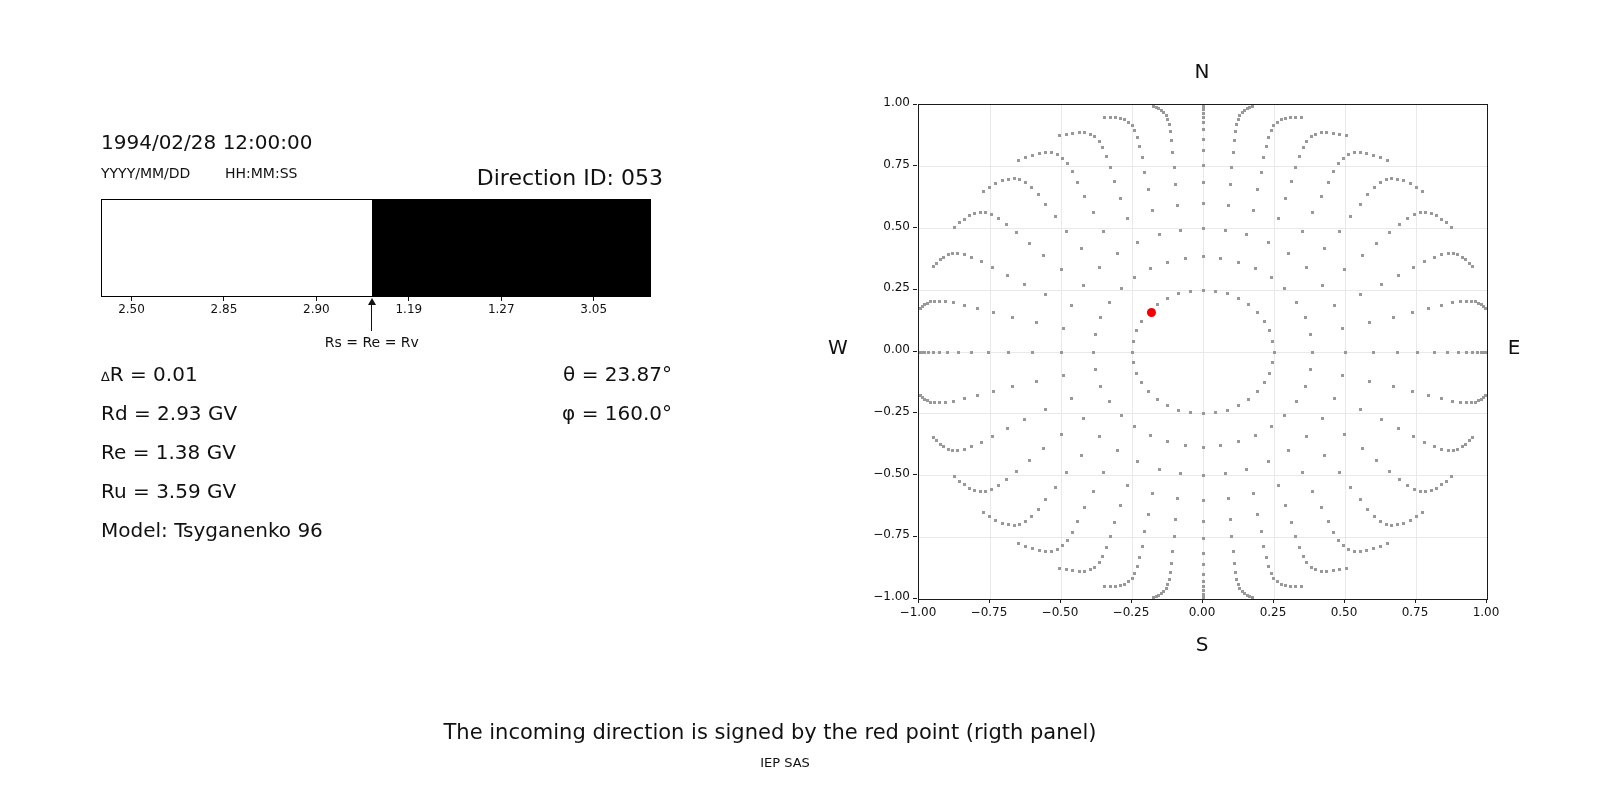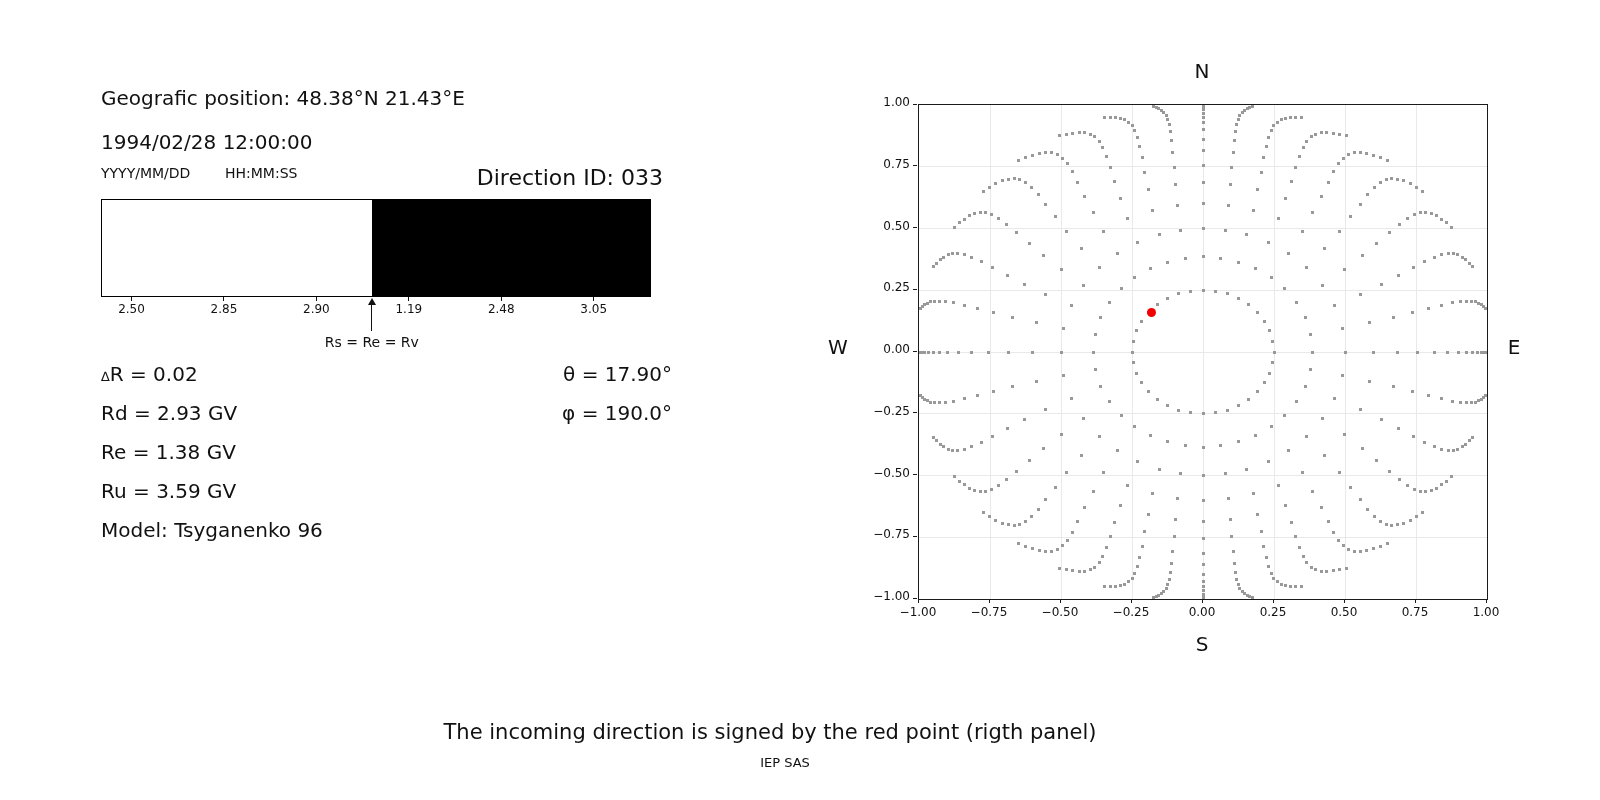--- a/index.html
+++ b/index.html
@@ -34,47 +34,46 @@
   .compass{position:absolute;width:60px;text-align:center;font-size:20px;}
   
   .caption{position:absolute;left:0;width:1540px;text-align:center;font-size:21px;}
   #credit{position:absolute;left:0;width:1570px;text-align:center;font-size:13px;}
 </style>
 </head>
 <body>
 
 <div id="canvas">
 
-  <div class="t f20" style="left:101px;top:87px">Geografic position: 48.38°N 21.43°E</div>
 
   <div class="t f20" style="left:101px;top:131px">1994/02/28 12:00:00</div>
 
   <div class="t f14" style="left:101px;top:165px">YYYY/MM/DD</div>
   <div class="t f14" style="left:225px;top:165px">HH:MM:SS</div>
 
-  <div class="t f22" style="right:937px;top:165px">Direction ID: 033</div>
+  <div class="t f22" style="right:937px;top:165px">Direction ID: 053</div>
 
   <div id="spectrum-bar">
     <div id="allowed-region" style="width: 49.24%;"></div>
     <div id="forbidden-region"></div>
   </div>
   <div id="spectrum-axis"></div>
 
   <div id="cutoff-arrow-head" style="left: 367.84px; top: 298px;"></div>
   <div id="cutoff-arrow-shaft" style="left: 371.34px; top: 303px;"></div>
   <div class="t arrow-label" id="cutoff-arrow-label" style="left: 271.84px; top: 334px;">Rs = Re = Rv</div>
 
-  <div class="t f20" style="left:101px;top:363px"><span class="delta-sym">∆</span><span>R = 0.02</span></div>
+  <div class="t f20" style="left:101px;top:363px"><span class="delta-sym">∆</span><span>R = 0.01</span></div>
   <div class="t f20" style="left:101px;top:402px">Rd = 2.93 GV</div>
   <div class="t f20" style="left:101px;top:441px">Re = 1.38 GV</div>
   <div class="t f20" style="left:101px;top:480px">Ru = 3.59 GV</div>
   <div class="t f20" style="left:101px;top:519px">Model: Tsyganenko 96</div>
 
-  <div class="t f20" style="right:928px;top:363px">θ = 17.90°</div>
-  <div class="t f20" style="right:928px;top:402px">φ = 190.0°</div>
+  <div class="t f20" style="right:928px;top:363px">θ = 23.87°</div>
+  <div class="t f20" style="right:928px;top:402px">φ = 160.0°</div>
 
   <div id="plot">
       <div class="gridline-v" style="left: 70.5px; background: rgb(233, 233, 233);"></div>
       <div class="gridline-h" style="top: 61.25px; background: rgb(233, 233, 233);"></div>
       <div class="gridline-v" style="left: 141.5px; background: rgb(233, 233, 233);"></div>
       <div class="gridline-h" style="top: 123px; background: rgb(233, 233, 233);"></div>
       <div class="gridline-v" style="left: 212.5px; background: rgb(233, 233, 233);"></div>
       <div class="gridline-h" style="top: 184.75px; background: rgb(233, 233, 233);"></div>
       <div class="gridline-v" style="left: 283.5px; background: rgb(233, 233, 233);"></div>
       <div class="gridline-h" style="top: 246.5px; background: rgb(233, 233, 233);"></div>
@@ -707,21 +706,21 @@
   <div class="t caption" style="top:720px">The incoming direction is signed by the red point (rigth panel)</div>
 <div class="spec-tick" style="left: 131.004px; top: 297px;"></div>
     <div class="t spec-ticklabel" style="left: 101.504px; top: 303px;">2.50</div>
     <div class="spec-tick" style="left: 223.441px; top: 297px;"></div>
     <div class="t spec-ticklabel" style="left: 193.941px; top: 303px;">2.85</div>
     <div class="spec-tick" style="left: 315.878px; top: 297px;"></div>
     <div class="t spec-ticklabel" style="left: 286.378px; top: 303px;">2.90</div>
     <div class="spec-tick" style="left: 408.315px; top: 297px;"></div>
     <div class="t spec-ticklabel" style="left: 378.815px; top: 303px;">1.19</div>
     <div class="spec-tick" style="left: 500.752px; top: 297px;"></div>
-    <div class="t spec-ticklabel" style="left: 471.252px; top: 303px;">2.48</div>
+    <div class="t spec-ticklabel" style="left: 471.252px; top: 303px;">1.27</div>
     <div class="spec-tick" style="left: 593.189px; top: 297px;"></div>
     <div class="t spec-ticklabel" style="left: 563.689px; top: 303px;">3.05</div>
     <div class="ax-tickmark" style="left: 917.5px; top: 599px; width: 1px; height: 4px;"></div>
     <div class="t xtick-label" style="left: 888px; top: 606px;">−1.00</div>
     <div class="ax-tickmark" style="left: 988.5px; top: 599px; width: 1px; height: 4px;"></div>
     <div class="t xtick-label" style="left: 959px; top: 606px;">−0.75</div>
     <div class="ax-tickmark" style="left: 1059.5px; top: 599px; width: 1px; height: 4px;"></div>
     <div class="t xtick-label" style="left: 1030px; top: 606px;">−0.50</div>
     <div class="ax-tickmark" style="left: 1130.5px; top: 599px; width: 1px; height: 4px;"></div>
     <div class="t xtick-label" style="left: 1101px; top: 606px;">−0.25</div>

